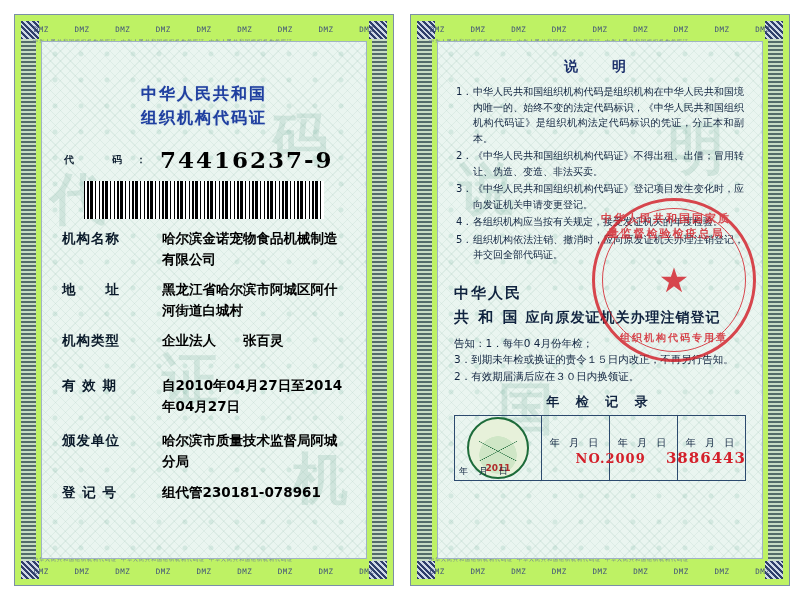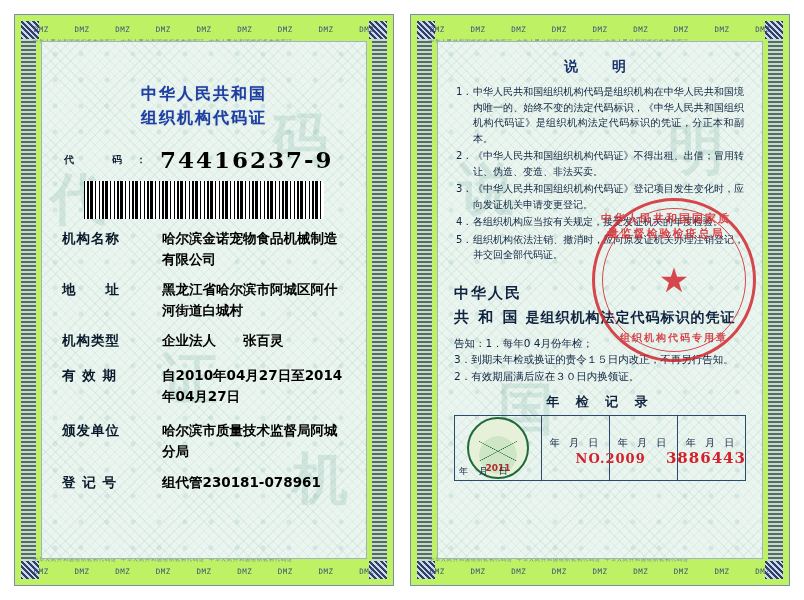--- a/index.html
+++ b/index.html
@@ -300,21 +300,21 @@
           </div>
         </div>
 
         <div class="field">
           <div class="f-label">机构类型</div>
           <div class="f-value">
             <span>企业法人　　张百灵</span>
           </div>
         </div>
 
-        <div class="field" style="margin-top:14px;">
+        <div class="field" style="margin-top:24px;">
           <div class="f-label">有 效 期</div>
           <div class="f-value">
             <span>自2010年04月27日至2014年04月27日</span>
           </div>
         </div>
 
         <div class="field" style="margin-top:14px;">
           <div class="f-label">颁发单位</div>
           <div class="f-value">
             <span>哈尔滨市质量技术监督局阿城</span>
@@ -400,21 +400,21 @@
           <div class="r-item">
             <div class="r-num">5．</div>
             <div class="r-txt">组织机构依法注销、撤消时，应向原发证机关办理注销登记，并交回全部代码证。</div>
           </div>
         </div>
 
         <div class="issuer">
           <div>中华人民</div>
           <div style="display:flex;align-items:baseline;gap:6px;">
             <span>共 和 国</span>
-            <span class="org-line">是组织机构法定代码标识的凭证</span>
+            <span class="org-line">应向原发证机关办理注销登记</span>
           </div>
         </div>
 
         <div class="notice">
           <div>告知：1．每年0 4月份年检；</div>
           <div>3．到期未年检或换证的责令１５日内改正，不再另行告知。</div>
           <div>2．有效期届满后应在３０日内换领证。</div>
         </div>
 
         <div class="yearcheck-title">年 检 记 录</div>

